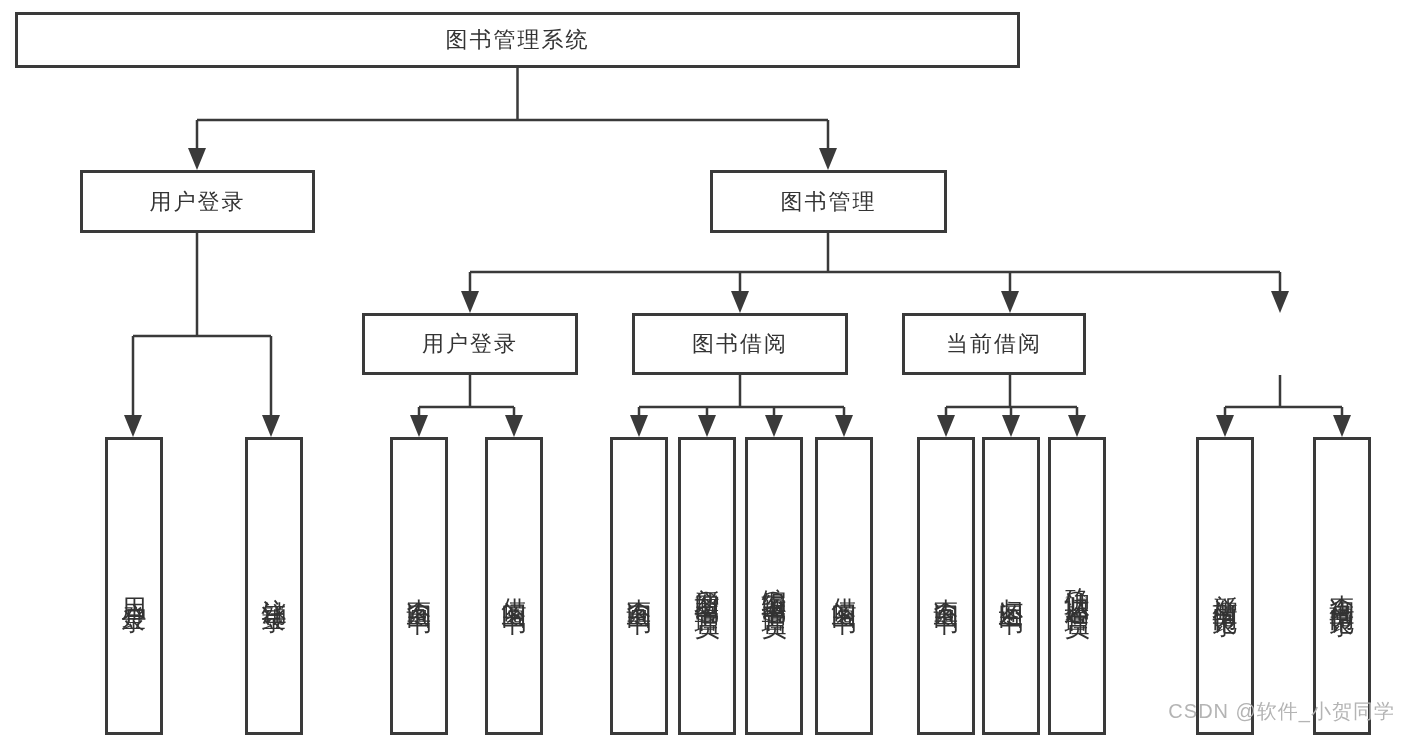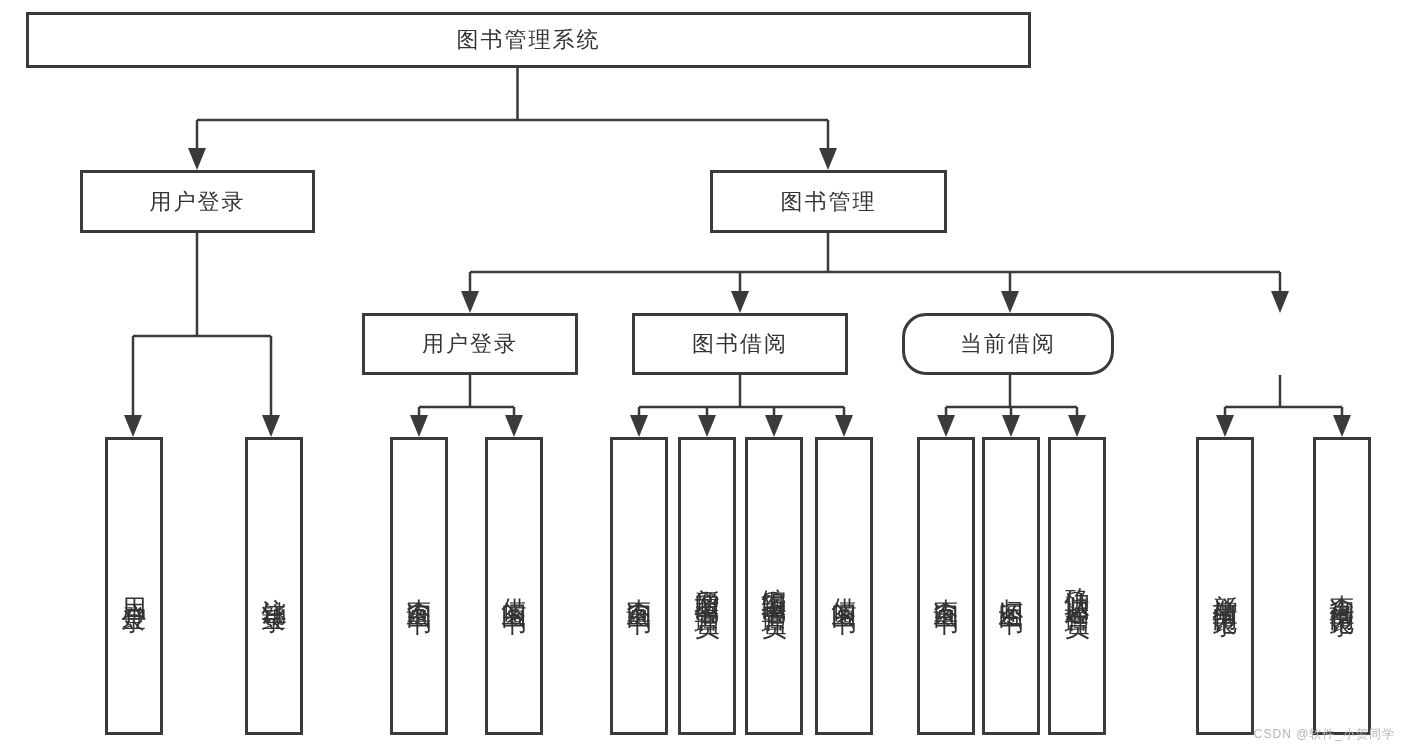--- a/index.html
+++ b/index.html
@@ -28,22 +28,22 @@
   }
   .vnode span {
     writing-mode:vertical-rl;
     text-orientation:mixed;
     font-size:25px; color:#333333;
     letter-spacing:4px; line-height:1;
     white-space:nowrap;
   }
   .watermark {
     position:absolute;
-    right:10px; bottom:4px;
-    font-size:12px; color:#b4b4b4;
+    right:10px; bottom:22px;
+    font-size:20px; color:#b4b4b4;
     letter-spacing:1px;
     white-space:nowrap;
   }
 </style>
 </head>
 <body>
 
 <div id="canvas">
 
   <svg id="connectors" viewBox="0 0 1405 747" xmlns="http://www.w3.org/2000/svg">
@@ -82,38 +82,38 @@
       <polygon points="765,415 783,415 774,437"></polygon>
       <polygon points="835,415 853,415 844,437"></polygon>
       <polygon points="937,415 955,415 946,437"></polygon>
       <polygon points="1002,415 1020,415 1011,437"></polygon>
       <polygon points="1068,415 1086,415 1077,437"></polygon>
       <polygon points="1216,415 1234,415 1225,437"></polygon>
       <polygon points="1333,415 1351,415 1342,437"></polygon>
     </g>
   </svg>
 
-  <div class="hnode" style="left:15px; top:12px; width:1005px; height:56px;margin-left:11px;">
+  <div class="hnode" style="left:15px; top:12px; width:1005px; height:56px;">
     <span>图书管理系统</span>
   </div>
 
   <div class="hnode" style="left:80px; top:170px; width:235px; height:63px;">
     <span>用户登录</span>
   </div>
   <div class="hnode" style="left:710px; top:170px; width:237px; height:63px;">
     <span>图书管理</span>
   </div>
 
   <div class="hnode" style="left:362px; top:313px; width:216px; height:62px;">
     <span>用户登录</span>
   </div>
   <div class="hnode" style="left:632px; top:313px; width:216px; height:62px;text-align:right;">
     <span>图书借阅</span>
   </div>
-  <div class="hnode" style="left:902px; top:313px; width:212px; height:62px;border-radius:24px;">
+  <div class="hnode" style="left:902px; top:313px; width:184px; height:62px;">
     <span>当前借阅</span>
   </div>
 
   <div class="vnode" style="left:105px; top:437px; width:58px; height:298px;">
     <span>用户登录</span>
   </div>
   <div class="vnode" style="left:245px; top:437px; width:58px; height:298px;">
     <span>注销登录</span>
   </div>
 

